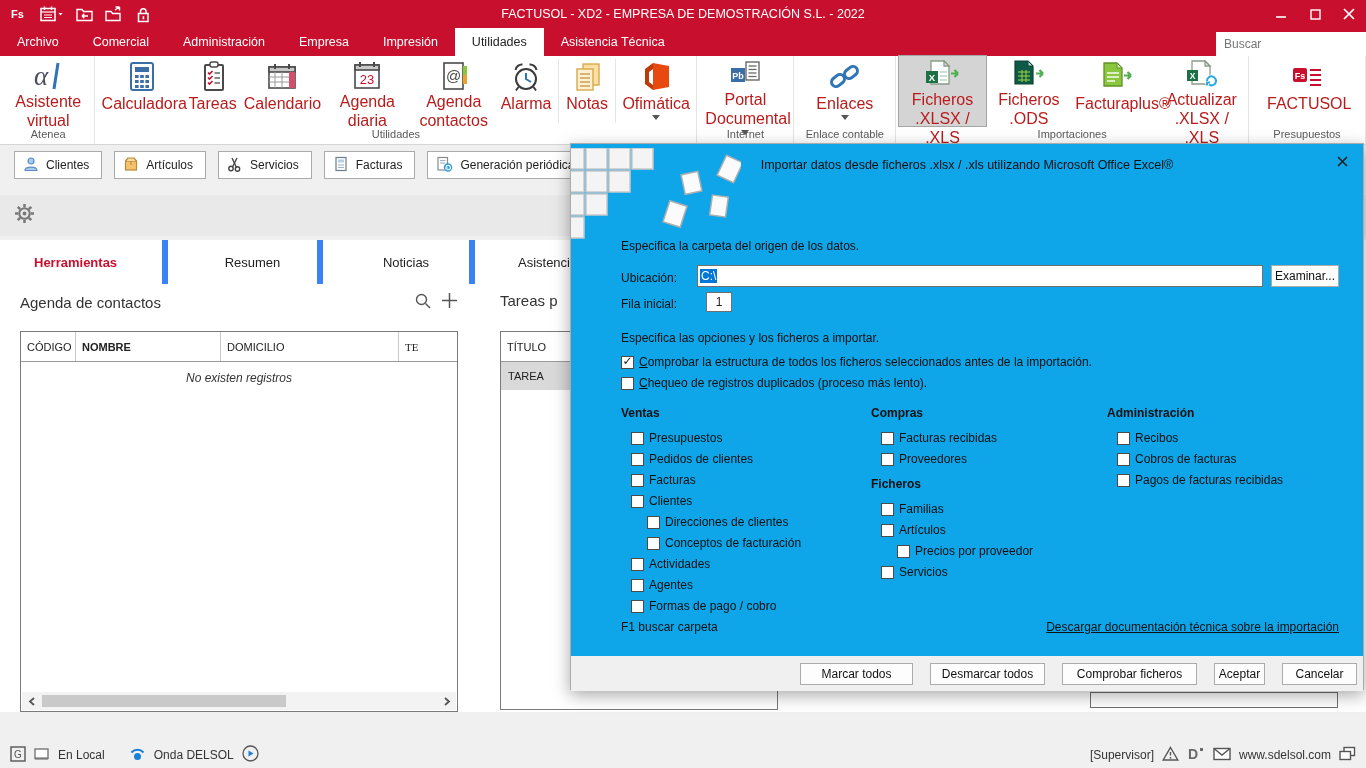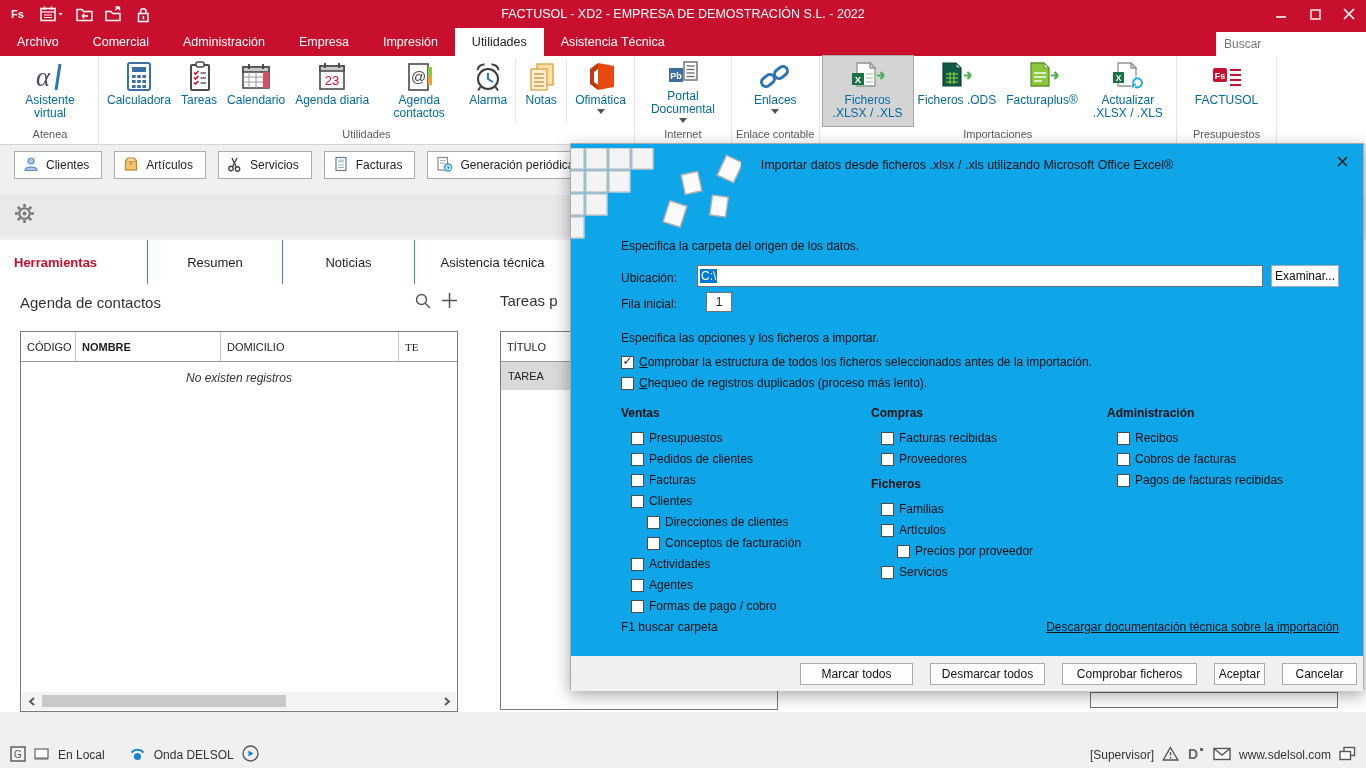--- a/index.html
+++ b/index.html
@@ -22,31 +22,31 @@
   .menusearch { margin-left:auto; width:150px; height:24px; margin-top:4px; border:none; background:#fff; font-size:12px; color:#555; padding:0 8px; font-family:inherit; outline:none; }
 
   
   .ribbon { position:absolute; left:0; top:56px; width:1366px; height:89px; background:#fff; border-bottom:1px solid #D5D5D5; display:flex; align-items:stretch; padding-left:2px; }
   .rgroup { display:flex; flex-direction:column; border-right:1px solid #E4E4E4; padding:0 3px; }
   .rgrow { display:flex; flex:1; align-items:flex-start; }
   .rglabel { text-align:center; font-size:11px; color:#5A5A5A; height:17px; line-height:15px; }
   .rbtn { display:flex; flex-direction:column; align-items:center; padding:4px 5px 0 5px; min-width:44px; height:70px; }
   .rbtn.active { background:#D4D4D4; outline:1px solid #A6A6A6; }
   .ricon { height:34px; display:flex; align-items:center; justify-content:center; }
-  .rlabel { font-size:12px; line-height:13px; text-align:center; color:#0369a1; max-width:80px; }
+  .rlabel { font-size:16px; line-height:19px; text-align:center; color:#b91c1c; max-width:80px; }
   .rcaret { font-size:0; line-height:6px; margin-top:2px; }
   .rsep { width:1px; background:#E4E4E4; margin:3px 3px; height:64px; }
 
   
   .content { position:absolute; left:0; top:145px; width:1366px; height:597px; background:#F0F0F0; }
   .shortcuts { position:absolute; left:14px; top:6px; display:flex; gap:12px; }
   .sbtn { height:28px; background:#fff; border:1px solid #ABABAB; display:flex; align-items:center; gap:7px; padding:0 12px 0 8px; font-size:12px; color:#222; }
   .gearband { position:absolute; left:0; top:50px; width:1366px; height:41px; background:#E9E9E9; display:flex; align-items:center; padding-left:14px; }
   .hometabs { position:absolute; left:0; top:95px; width:1366px; height:44px; background:#fff; display:flex; }
-  .htab { display:flex; align-items:center; justify-content:center; font-size:13px; color:#222; border-right:1px solid #3b82f6; }
+  .htab { display:flex; align-items:center; justify-content:center; font-size:13px; color:#222; border-right:6px solid #3b82f6;margin-left:20px; }
   .htab:nth-child(1){ width:148px; justify-content:flex-start; padding-left:14px; }
   .htab:nth-child(2){ width:135px; } .htab:nth-child(3){ width:132px; } .htab:nth-child(4){ width:156px; }
   .htab.active { color:#C8102E; font-weight:bold; }
   .mainwhite { position:absolute; left:0; top:139px; width:1366px; height:428px; background:#fff; }
   .panel-head { position:absolute; display:flex; align-items:center; font-size:15px; color:#333; }
   .panel-head .ph-icons { display:flex; gap:10px; margin-left:auto; }
   .agenda-head { left:20px; top:8px; width:438px; }
   .tareas-head { left:500px; top:8px; width:278px; overflow:hidden; white-space:nowrap; }
   .agenda-table { position:absolute; left:20px; top:47px; width:438px; height:381px; border:1px solid #7A7A7A; background:#fff; }
   .thead { display:flex; height:30px; border-bottom:1px solid #9A9A9A; }

